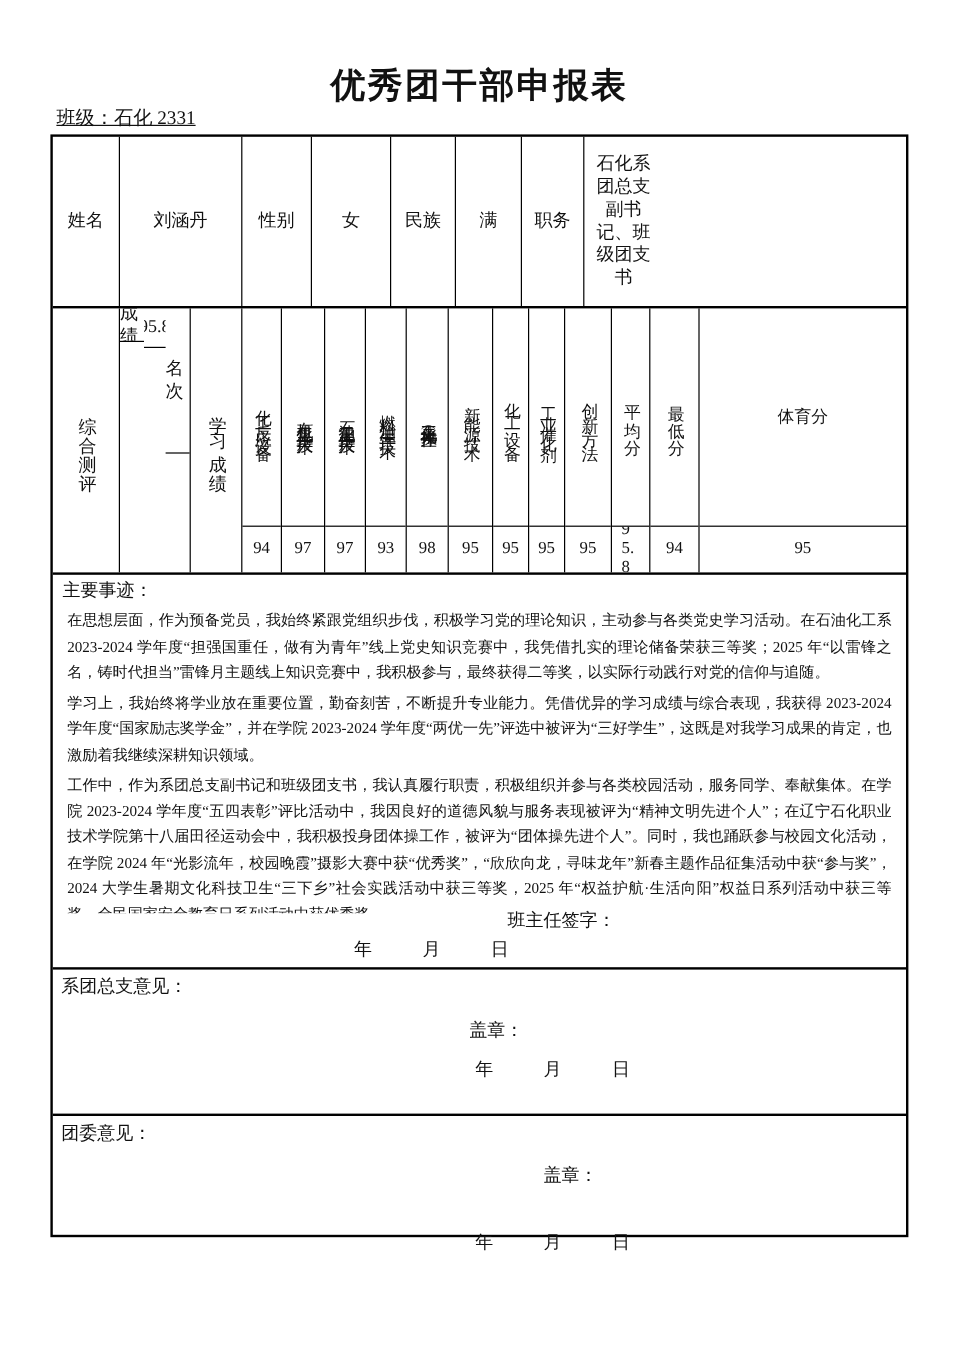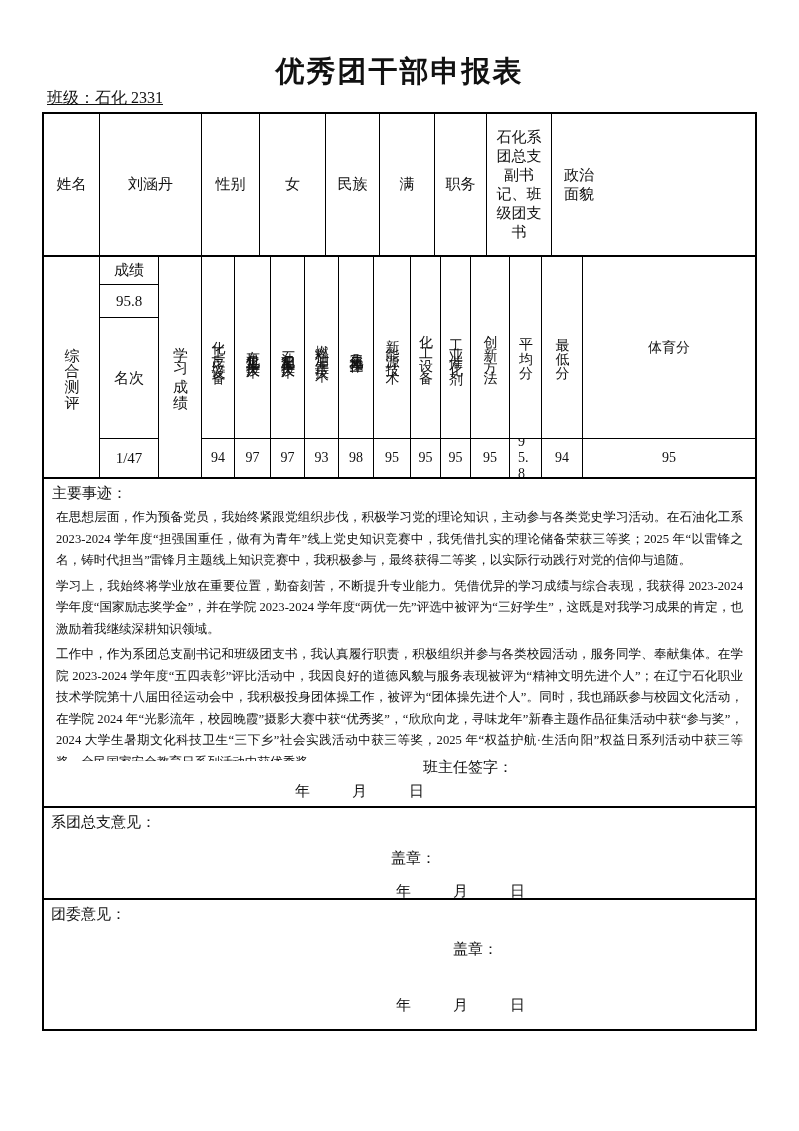--- a/index.html
+++ b/index.html
@@ -34,21 +34,21 @@
   .w55{width:55px}.w52{width:52px}.w65{width:65px}.wflex{flex:1}
   .pos-cell  { padding:0 9px; }
   .poli-cell { padding:0 12px; }
 
   
   .r2 { display:flex; height:222px; border-bottom:2px solid #000; }
   .v  { writing-mode:vertical-rl; text-orientation:upright; }
   .ls1{letter-spacing:1px}.ls2{letter-spacing:2px}.ls4{letter-spacing:4px}
   .ls6{letter-spacing:6px}.ls8{letter-spacing:8px}.ls12{letter-spacing:12px}
   .ls14{letter-spacing:14px}.ls16{letter-spacing:16px}
-  .stack { width:59px; border-right:1px solid #000; display:flex; flex-direction:column; }
+  .stack { width:59px; border-right:1px solid #000; display:flex; flex-direction:row; }
   .sub { display:flex; align-items:center; justify-content:center; font-size:15px; overflow:hidden; }
   .sub1{height:28px; border-bottom:1px solid #000;}
   .sub2{height:33px; border-bottom:1px solid #000;}
   .sub3{height:121px; border-bottom:1px solid #000;}
   .sub4{flex:1;}
   .study { width:43px; }
   .sc { display:flex; flex-direction:column; border-right:1px solid #000; }
   .sc:last-child { border-right:none; }
   .sh { flex:1; border-bottom:1px solid #000; display:flex; align-items:center; justify-content:center; font-size:14px; overflow:hidden; }
   .ss { height:38px; display:flex; align-items:center; justify-content:center; font-size:14px; line-height:16px; overflow:hidden; }
@@ -59,21 +59,21 @@
 
   
   .secC { position:relative; height:329px; border-bottom:2px solid #000; padding:4px 8px; }
   .sec-label { font-size:15px; line-height:20px; }
   .paras { height:258px; overflow:hidden; }
   .paras p { margin:4px; font-size:12.6px; line-height:21.5px; text-align:justify; }
   .sig-teacher { position:absolute; left:379px; top:279px; font-size:15px; }
   .ymdC { position:absolute; left:251px; top:303px; font-size:15px; letter-spacing:4px; }
 
   
-  .secD { position:relative; height:92px; border-bottom:2px solid #000;padding-left:41px; }
+  .secD { position:relative; height:122px; border-bottom:2px solid #000;padding-left:41px; }
   .secE { position:relative; height:123px; }
   .op-label { position:absolute; left:7px; top:5px; font-size:15px; }
   .sealD { position:absolute; left:347px; top:41px; font-size:15px; }
   .ymdD  { position:absolute; left:352px; top:74px; font-size:15px; letter-spacing:4px; }
   .sealE { position:absolute; left:409px; top:40px; font-size:15px; }
   .ymdE  { position:absolute; left:352px; top:96px; font-size:15px; letter-spacing:4px; }
 </style>
 </head>
 <body>
 
@@ -90,21 +90,20 @@
 
     <div class="r1">
       <div class="c w56">姓名</div>
       <div class="c w102">刘涵丹</div>
       <div class="c w58">性别</div>
       <div class="c w66">女</div>
       <div class="c w54">民族</div>
       <div class="c w55">满</div>
       <div class="c w52">职务</div>
       <div class="c w65 pos-cell">石化系团总支副书记、班级团支书</div>
-      <div class="c w54 poli-cell">政治面貌</div>
     </div>
 
     <div class="r2">
       <div class="c w56">
         <span class="v ls16">综合测评</span>
       </div>
       <div class="stack">
         <div class="sub sub1">成绩</div>
         <div class="sub sub2">95.8</div>
         <div class="sub sub3">名次</div>

